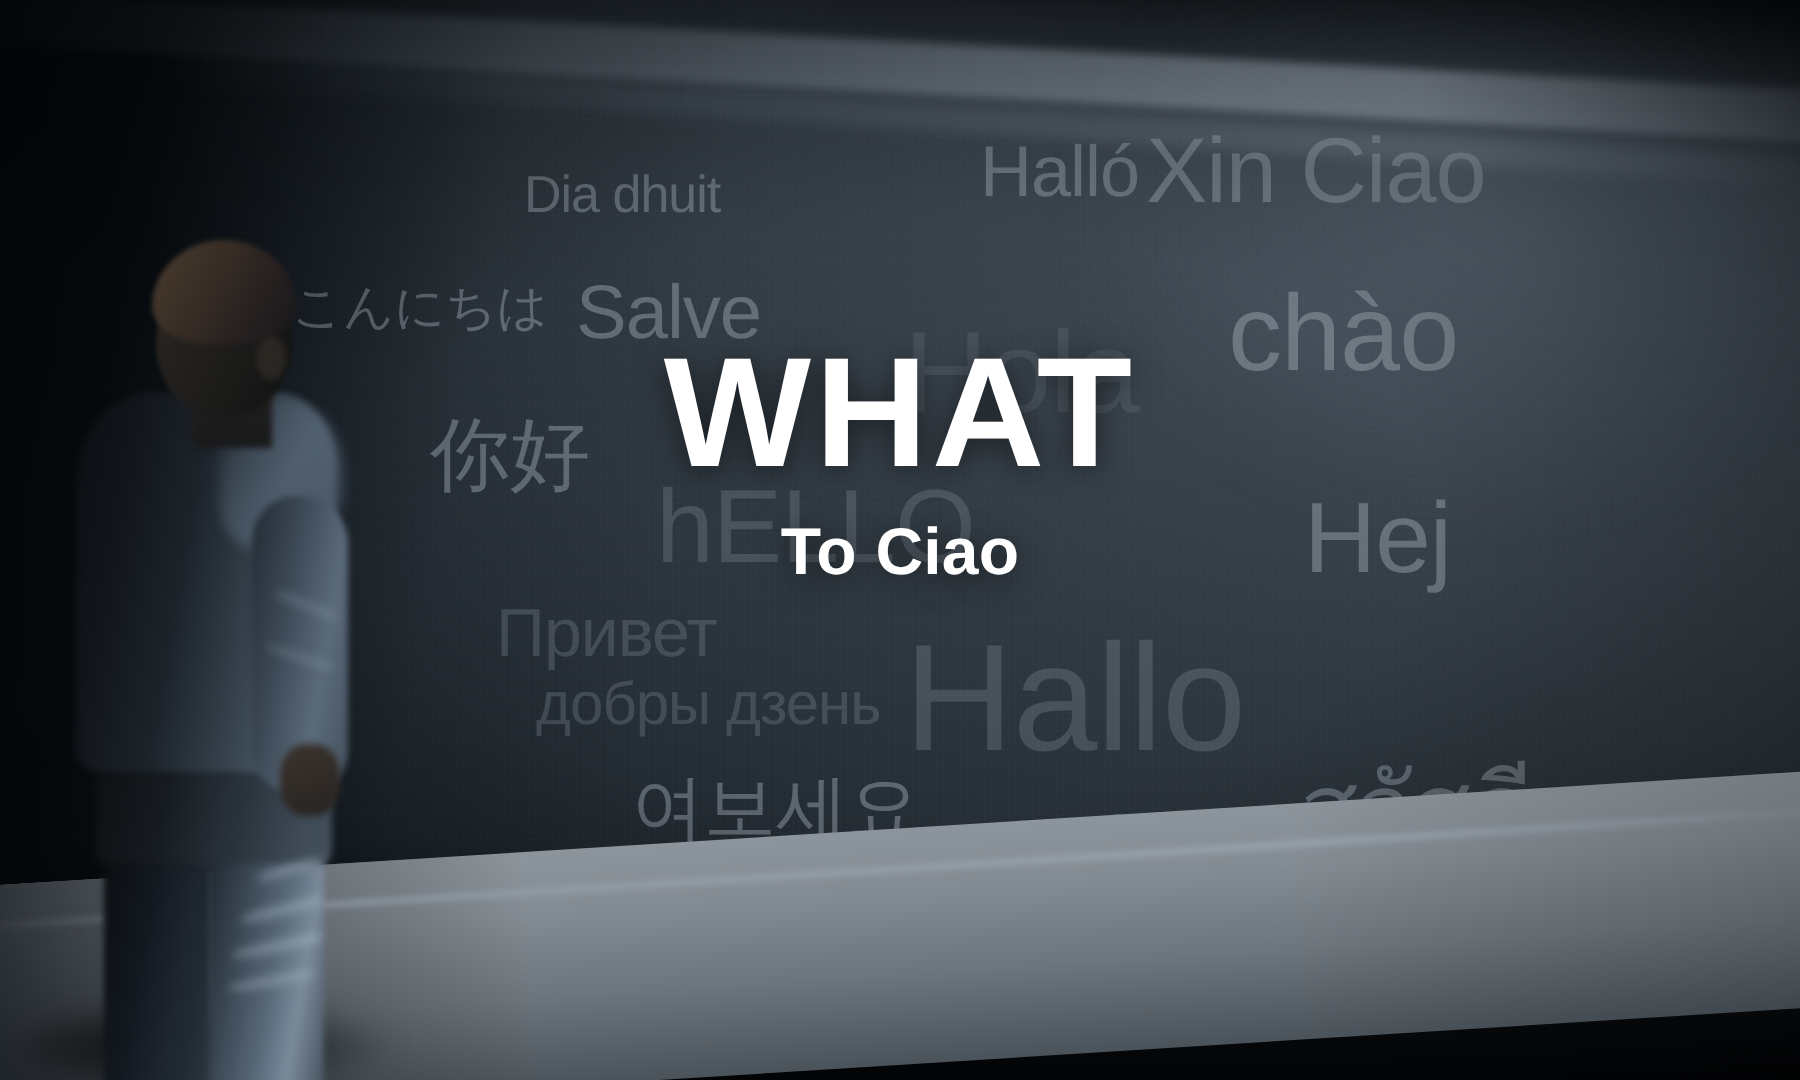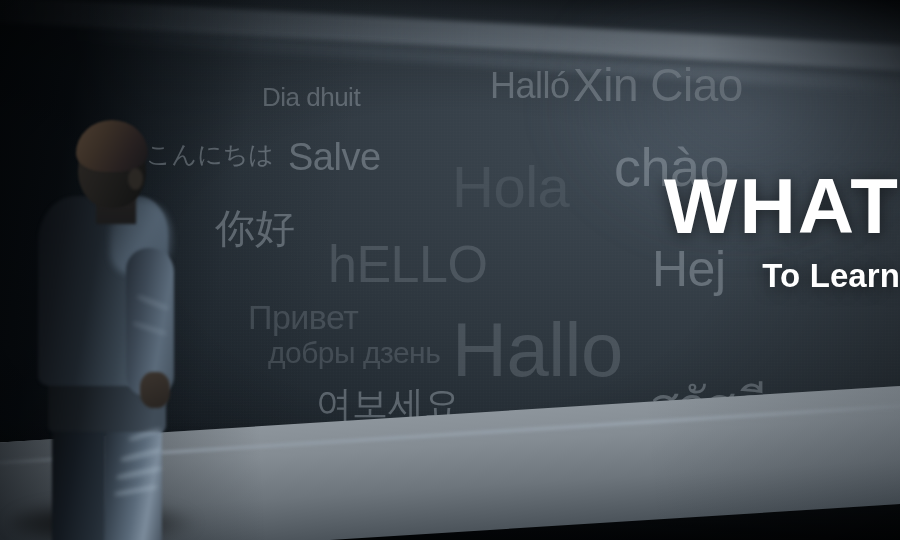--- a/index.html
+++ b/index.html
@@ -173,21 +173,21 @@
   #fold6{left:132px;top:326px;width:36px;height:5px;transform:rotate(18deg);opacity:.5;}
   #p-shadow{
     left:10px;top:500px;width:210px;height:46px;border-radius:50%;
     background:radial-gradient(50% 50% at 40% 50%, rgba(0,0,0,.85) 0%, rgba(0,0,0,.45) 55%, rgba(0,0,0,0) 100%);
     filter:blur(7px);
   }
 
   
   #headline{
     position:absolute;left:0;right:0;top:168px;
-    text-align:right;color:#fff;
+    text-align:center;color:#fff;
     text-shadow:0 2px 16px rgba(0,0,0,.55);
   }
   #title-main{
     font-size:78px;font-weight:700;letter-spacing:2px;line-height:.98;
     margin:0 0 10px 0;
   }
   .sub-line{
     font-size:33px;font-weight:700;line-height:1.36;letter-spacing:.1px;
   }
 </style>
@@ -249,16 +249,16 @@
     <div class="fold" id="fold5"></div>
     <div class="fold" id="fold6"></div>
     <div class="fold" id="fold4"></div>
     <div class="fold" id="fold1"></div>
     <div class="fold" id="fold2"></div>
     <div class="fold" id="fold3"></div>
   </div>
 
   <div id="headline">
     <div id="title-main">WHAT</div>
-    <div class="sub-line">To Learn</div>
+    <div class="sub-line">To Ciao</div>
   </div>
 
 </div>
 
 </body></html>

